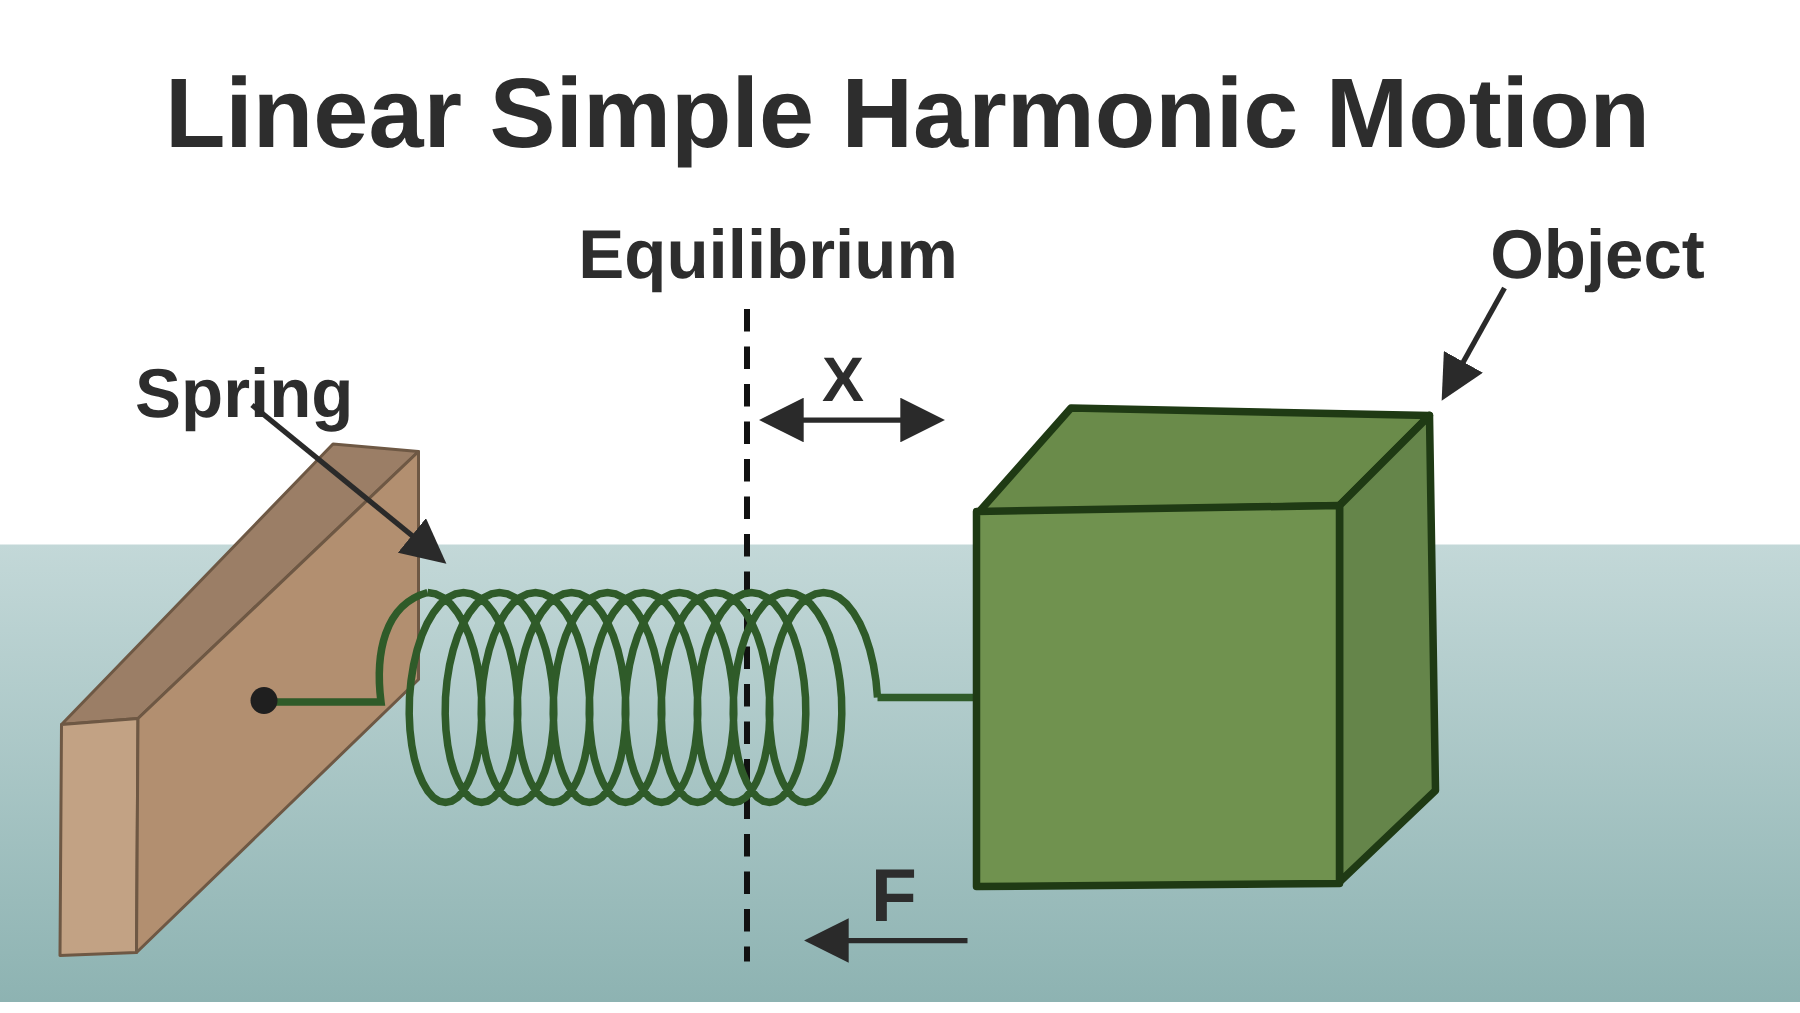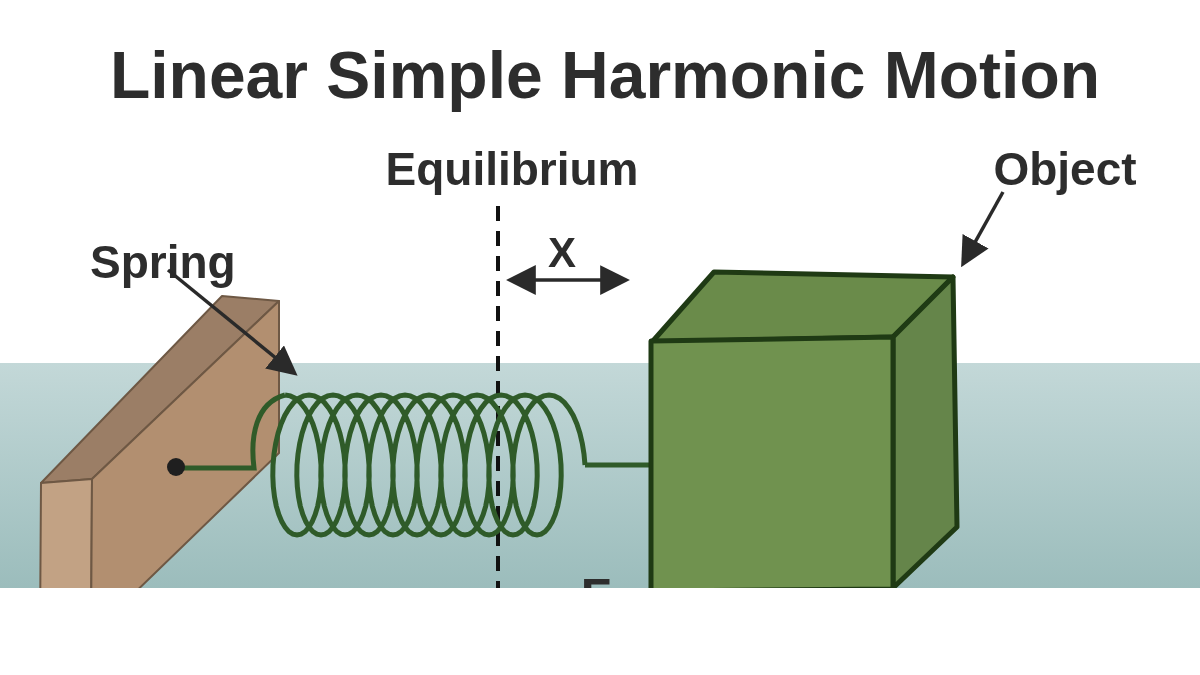--- a/index.html
+++ b/index.html
@@ -1,16 +1,16 @@
 <!DOCTYPE html>
 <html><head>
 <meta charset="utf-8">
 <style>
   html,body{margin:0;padding:0;background:#fff;}
-  .stage{width:1200px;height:588px;position:relative;overflow:hidden;font-family:"Liberation Sans",sans-serif;}
+  .stage{width:1200px;height:668px;position:relative;overflow:hidden;font-family:"Liberation Sans",sans-serif;}
   svg{display:block;}
   .title-text{font-family:"Liberation Sans",sans-serif;font-size:66px;font-weight:bold;}
   .label-text{font-family:"Liberation Sans",sans-serif;font-size:46px;font-weight:bold;}
   .x-text{font-family:"Liberation Sans",sans-serif;font-size:42px;font-weight:bold;}
   .f-text{font-family:"Liberation Sans",sans-serif;font-size:50px;font-weight:bold;}
 </style>
 </head>
 <body>
 
 <div class="stage">

